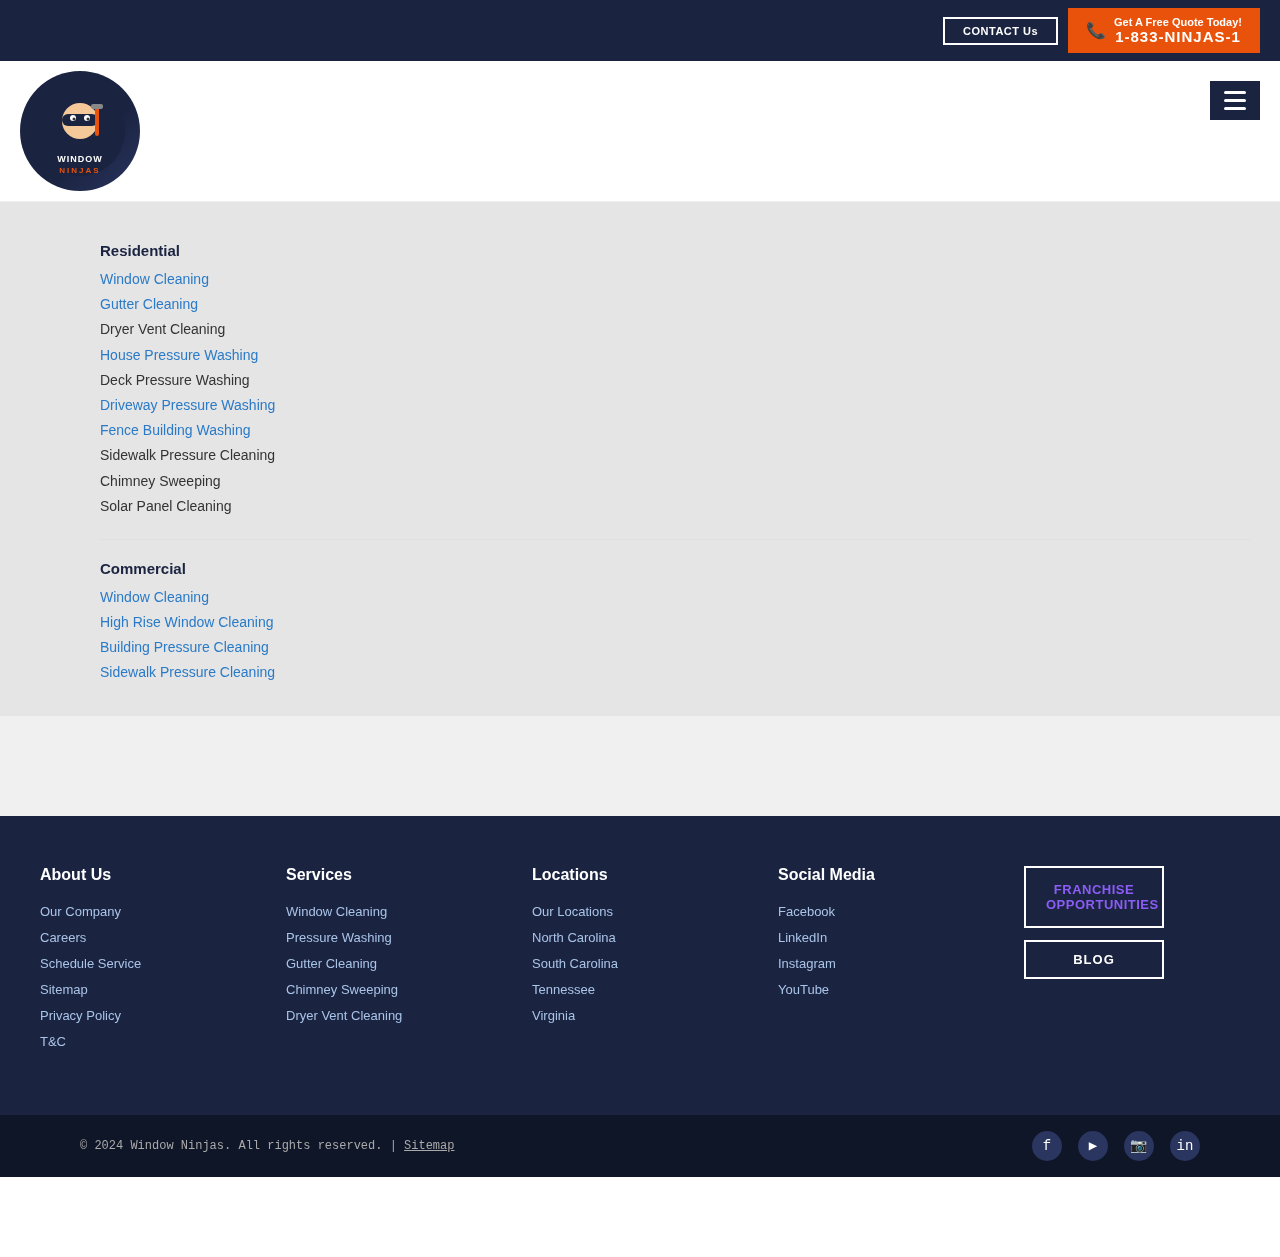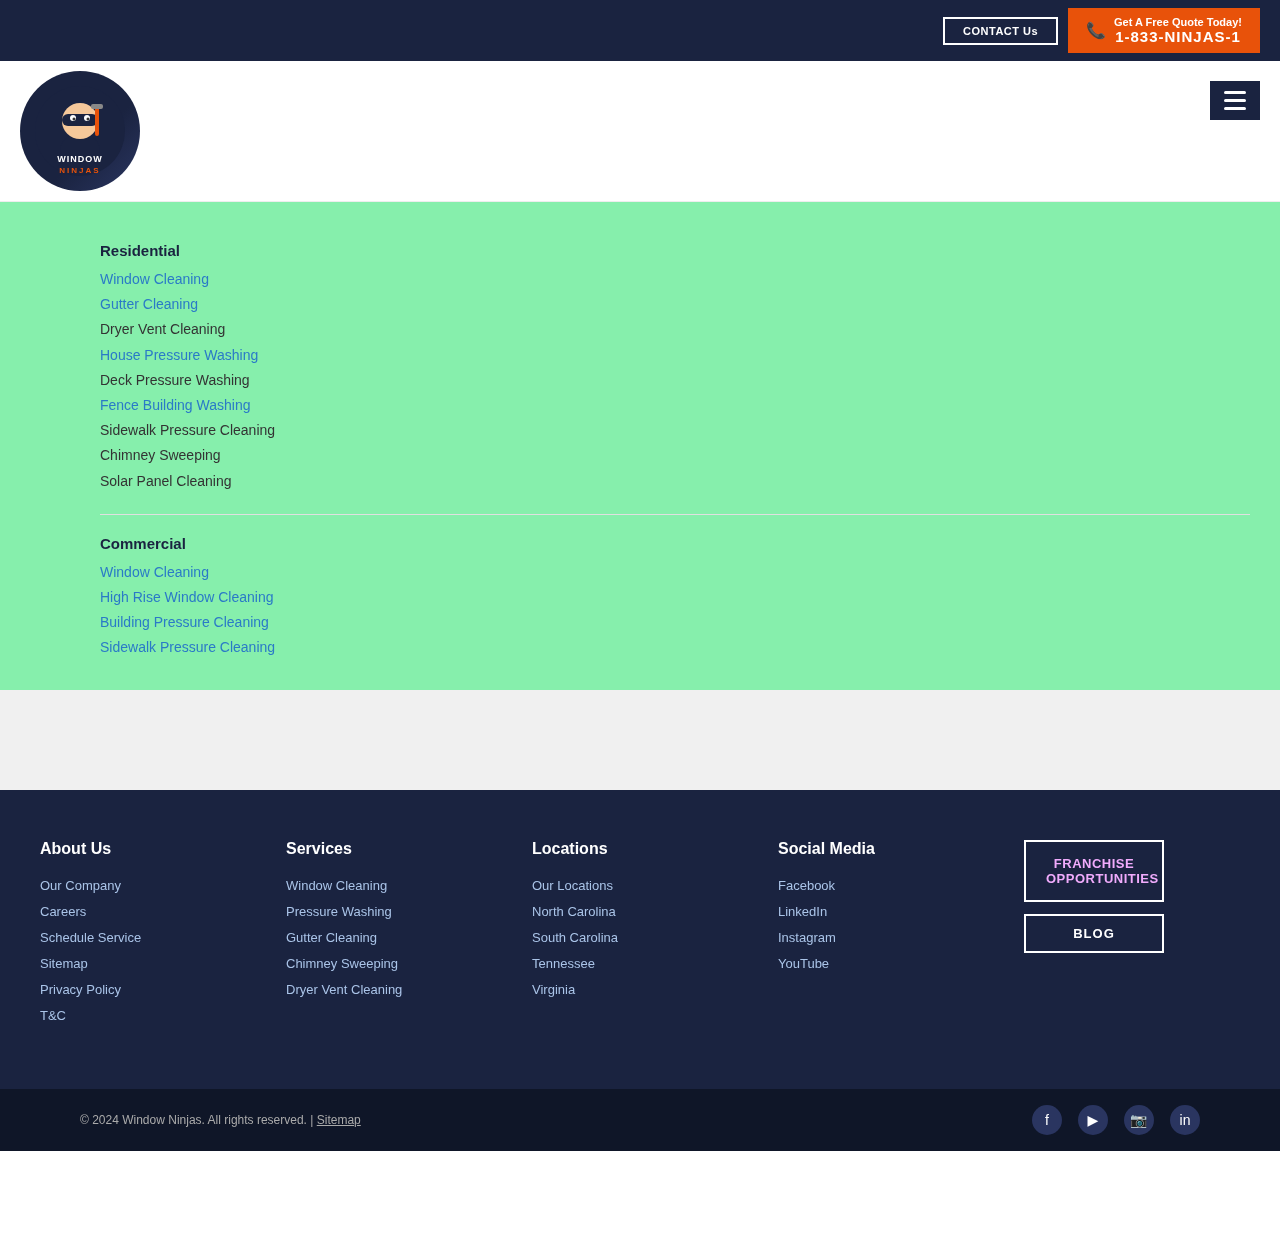--- a/index.html
+++ b/index.html
@@ -84,21 +84,21 @@
     .hamburger-btn span {
       display: block;
       width: 22px;
       height: 3px;
       background: #fff;
       border-radius: 2px;
     }
 
     
     .nav-dropdown {
-      background: #86efac;
+      background: #e5e5e5;
       padding: 20px 30px 30px 100px;
       border-top: 1px solid #eee;
     }
     .nav-section-title {
       font-weight: bold;
       color: #1a2340;
       font-size: 15px;
       margin-bottom: 8px;
       margin-top: 20px;
     }
@@ -152,21 +152,21 @@
     }
     .footer-cta-col {
       display: flex;
       flex-direction: column;
       gap: 12px;
       align-items: flex-start;
     }
     .franchise-btn {
       background: transparent;
       border: 2px solid #fff;
-      color: #f0abfc;
+      color: #8b5cf6;
       padding: 14px 20px;
       font-size: 13px;
       font-weight: bold;
       cursor: pointer;
       width: 140px;
       text-align: center;
       letter-spacing: 0.5px;
     }
     .blog-btn {
       background: transparent;
@@ -181,20 +181,21 @@
       letter-spacing: 1px;
     }
 
     
     .footer-bottom {
       background: #0f1628;
       padding: 16px 80px;
       display: flex;
       justify-content: space-between;
       align-items: center;
+      font-family: Liberation Mono, monospace;
     }
     .footer-bottom-text {
       color: #aaa;
       font-size: 12px;
     }
     .footer-bottom-text a {
       color: #aaa;
       text-decoration: underline;
       cursor: pointer;
     }
@@ -277,20 +278,21 @@
 <div class="nav-dropdown">
 
   <div>
     <div class="nav-section-title">Residential</div>
 
     <a class="nav-link">Window Cleaning</a>
     <a class="nav-link">Gutter Cleaning</a>
     <span class="nav-text">Dryer Vent Cleaning</span>
     <a class="nav-link">House Pressure Washing</a>
     <span class="nav-text">Deck Pressure Washing</span>
+    <a class="nav-link">Driveway Pressure Washing</a>
     <a class="nav-link">Fence Building Washing</a>
     <span class="nav-text">Sidewalk Pressure Cleaning</span>
     <span class="nav-text">Chimney Sweeping</span>
     <span class="nav-text">Solar Panel Cleaning</span>
   </div>
 
   <hr class="section-divider">
 
   <div style="margin-top: 20px;">
     <div class="nav-section-title">Commercial</div>

